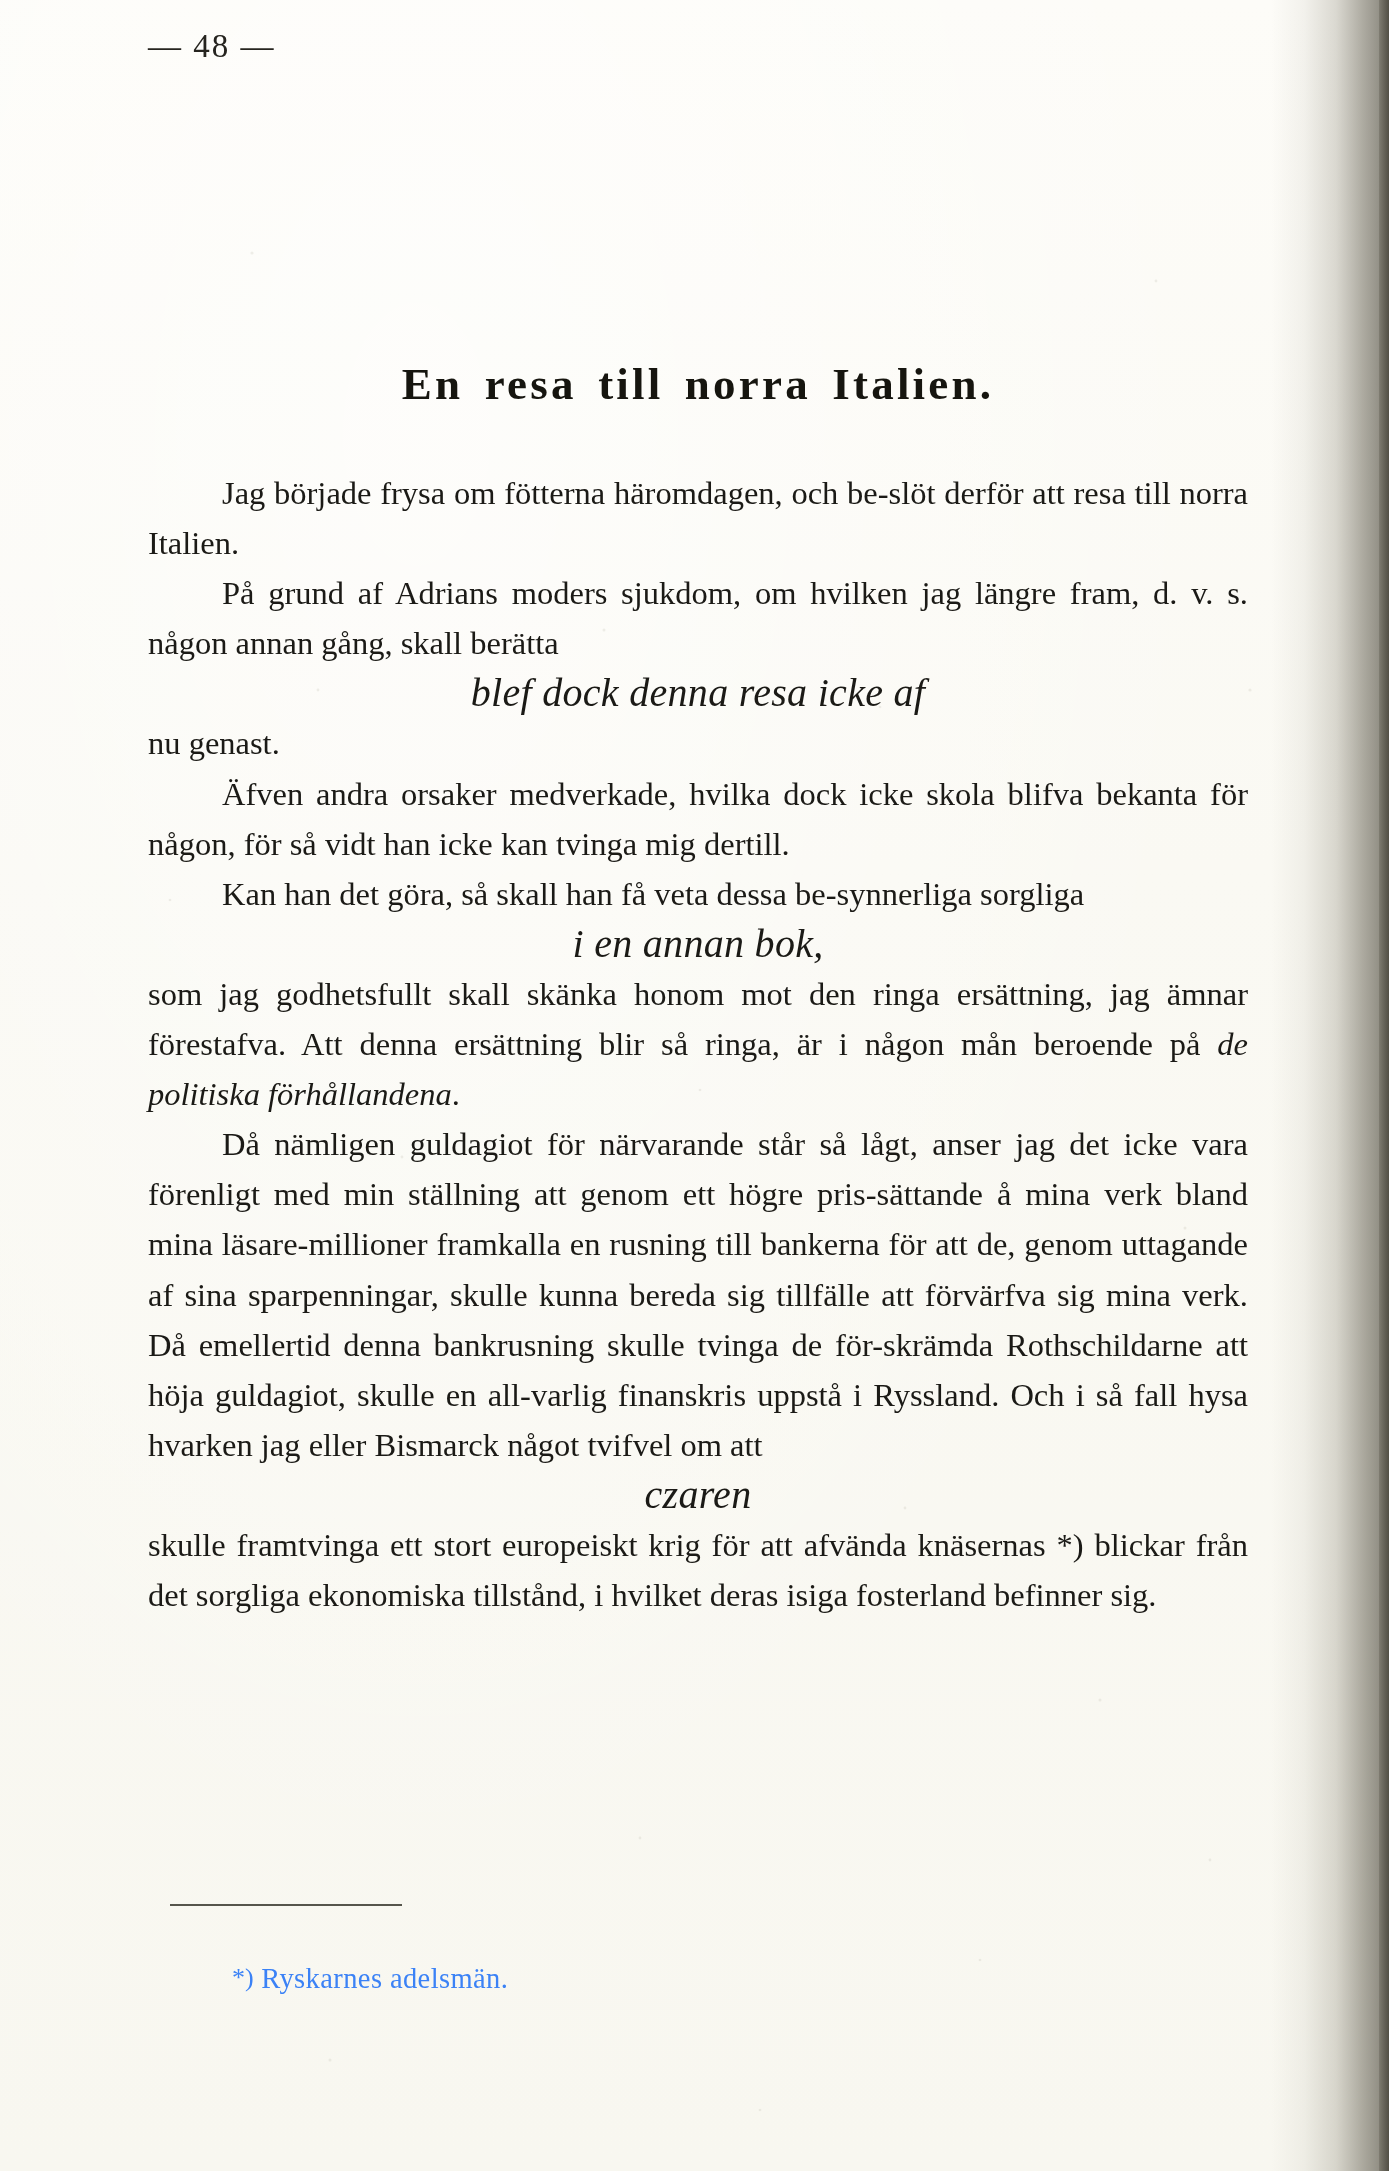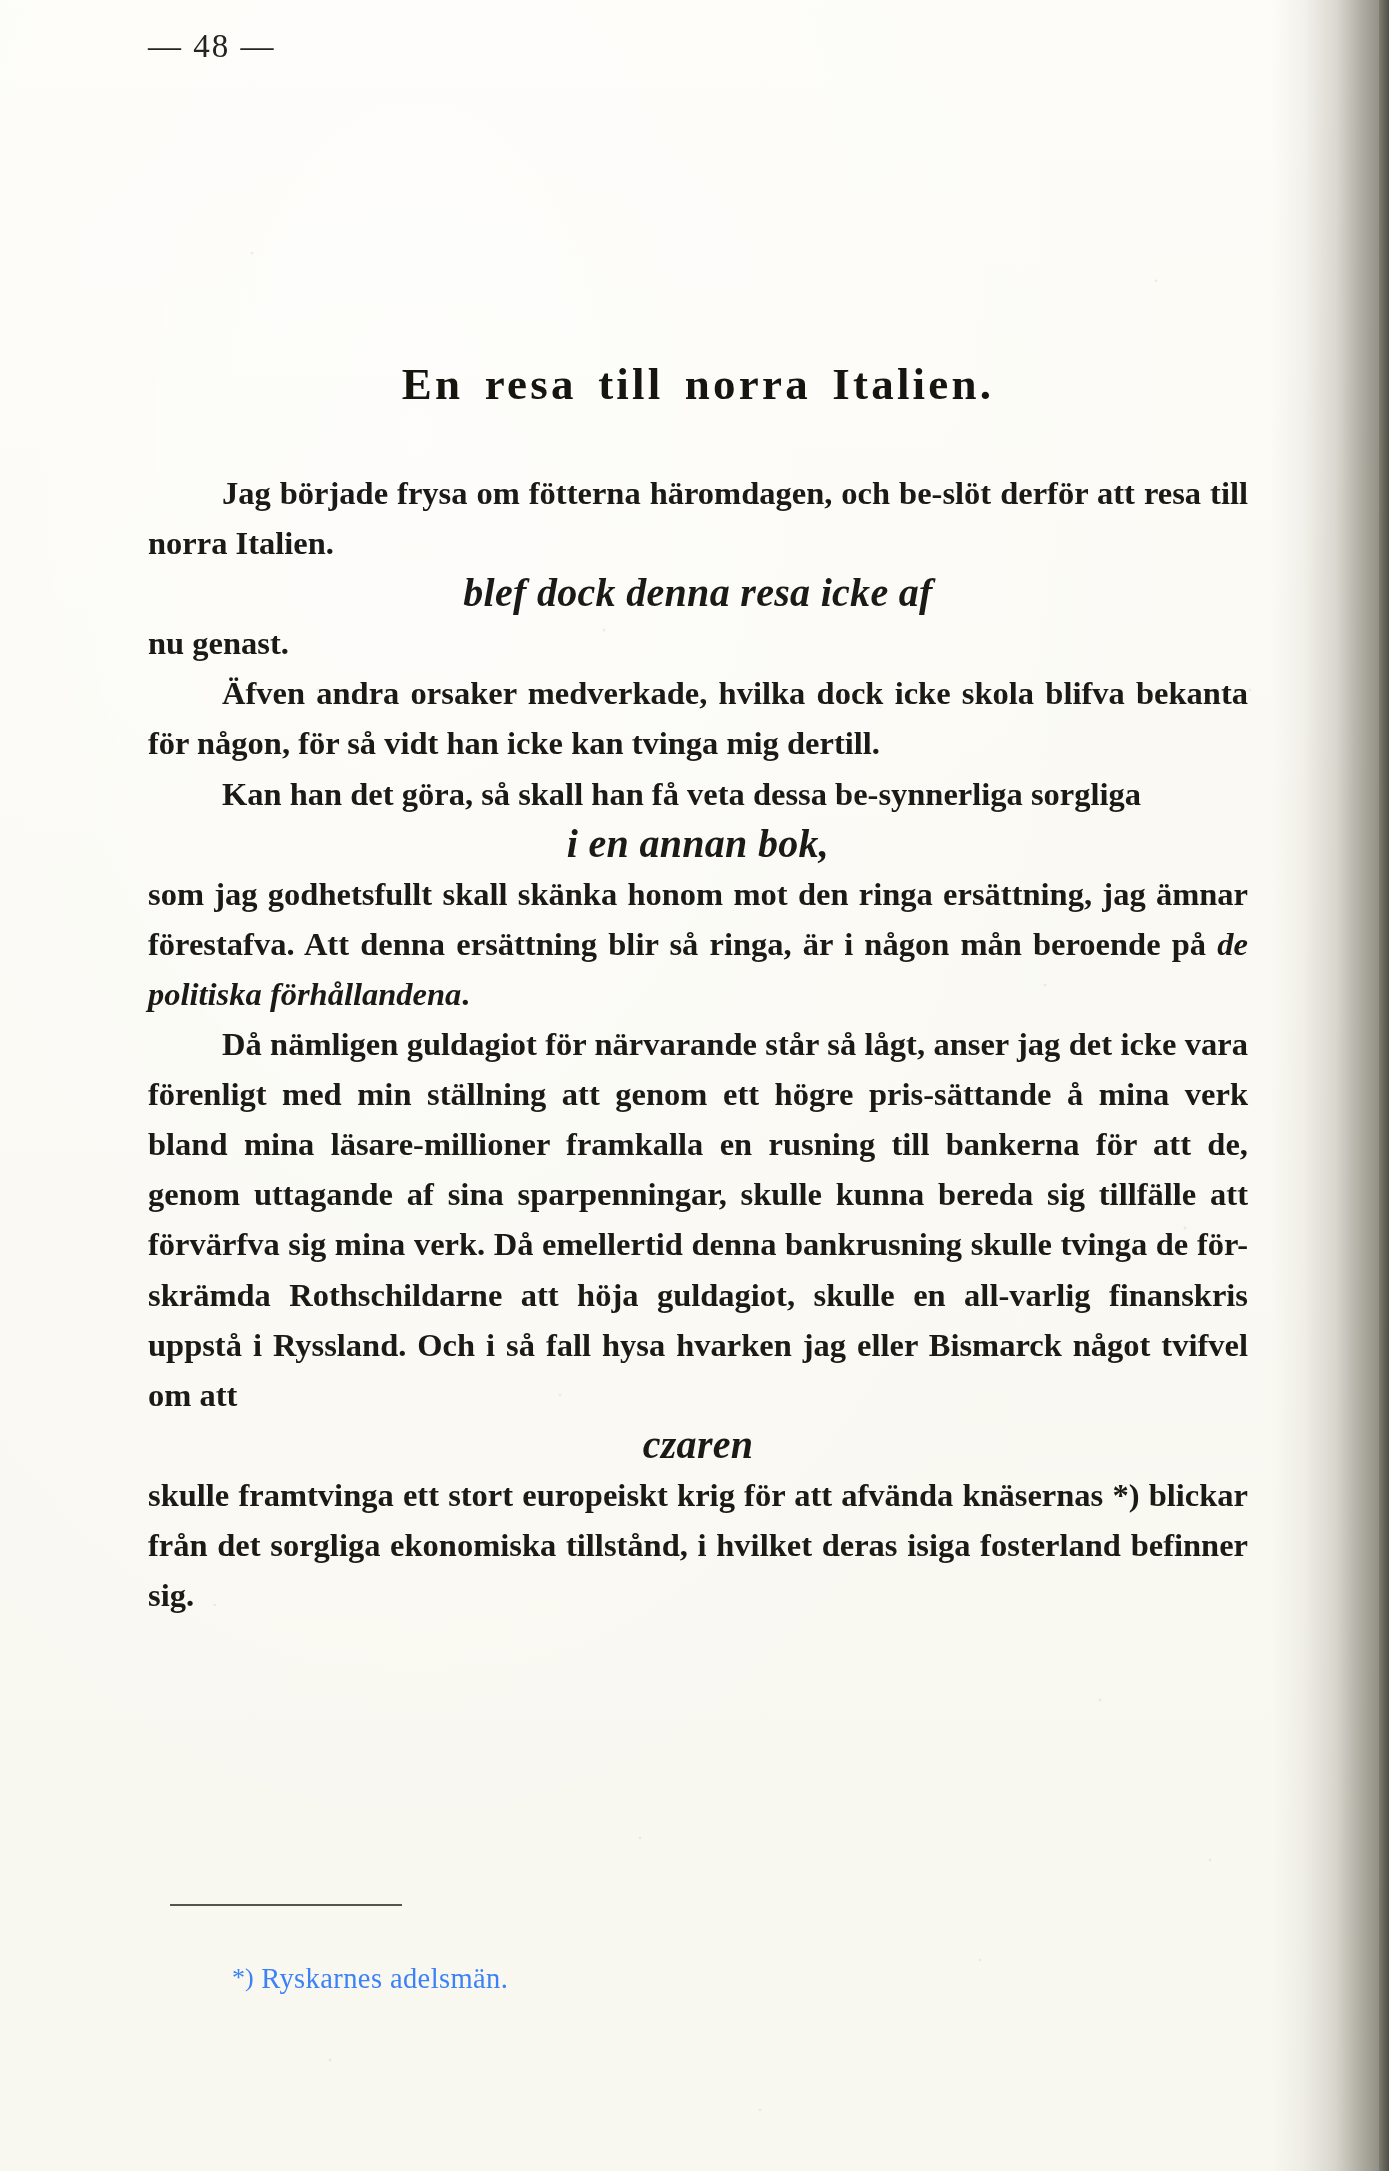--- a/index.html
+++ b/index.html
@@ -94,21 +94,20 @@
   .body {
     position: absolute;
     top: 468px;
     left: 0;
     width: 1100px;
     font-size: 32.5px;
     line-height: 50.1px;
     text-align: justify;
     text-justify: inter-word;
     color: #1b1a16;
-    font-weight: bold;
   }
 
   .para {
     margin: 0;
     text-indent: 74px;
     text-align: justify;
   }
   .para.no-indent {
     text-indent: 0;
   }
@@ -187,20 +186,21 @@
   <div class="content">
 
     <div class="folio">— 48 —</div>
 
     <h1 class="title">En resa till norra Italien.</h1>
 
     <div class="body">
 
       <p class="para">Jag började frysa om fötterna häromdagen, och be-slöt derför att resa till norra Italien.</p>
 
+      <p class="para">På grund af Adrians moders sjukdom, om hvilken jag längre fram, d. v. s. någon annan gång, skall berätta</p>
 
       <p class="centered-italic">blef dock denna resa icke af</p>
 
       <p class="para no-indent">nu genast.</p>
 
       <p class="para">Äfven andra orsaker medverkade, hvilka dock icke skola blifva bekanta för någon, för så vidt han icke kan tvinga mig dertill.</p>
 
       <p class="para">Kan han det göra, så skall han få veta dessa be-synnerliga sorgliga</p>
 
       <p class="centered-italic">i en annan bok,</p>

